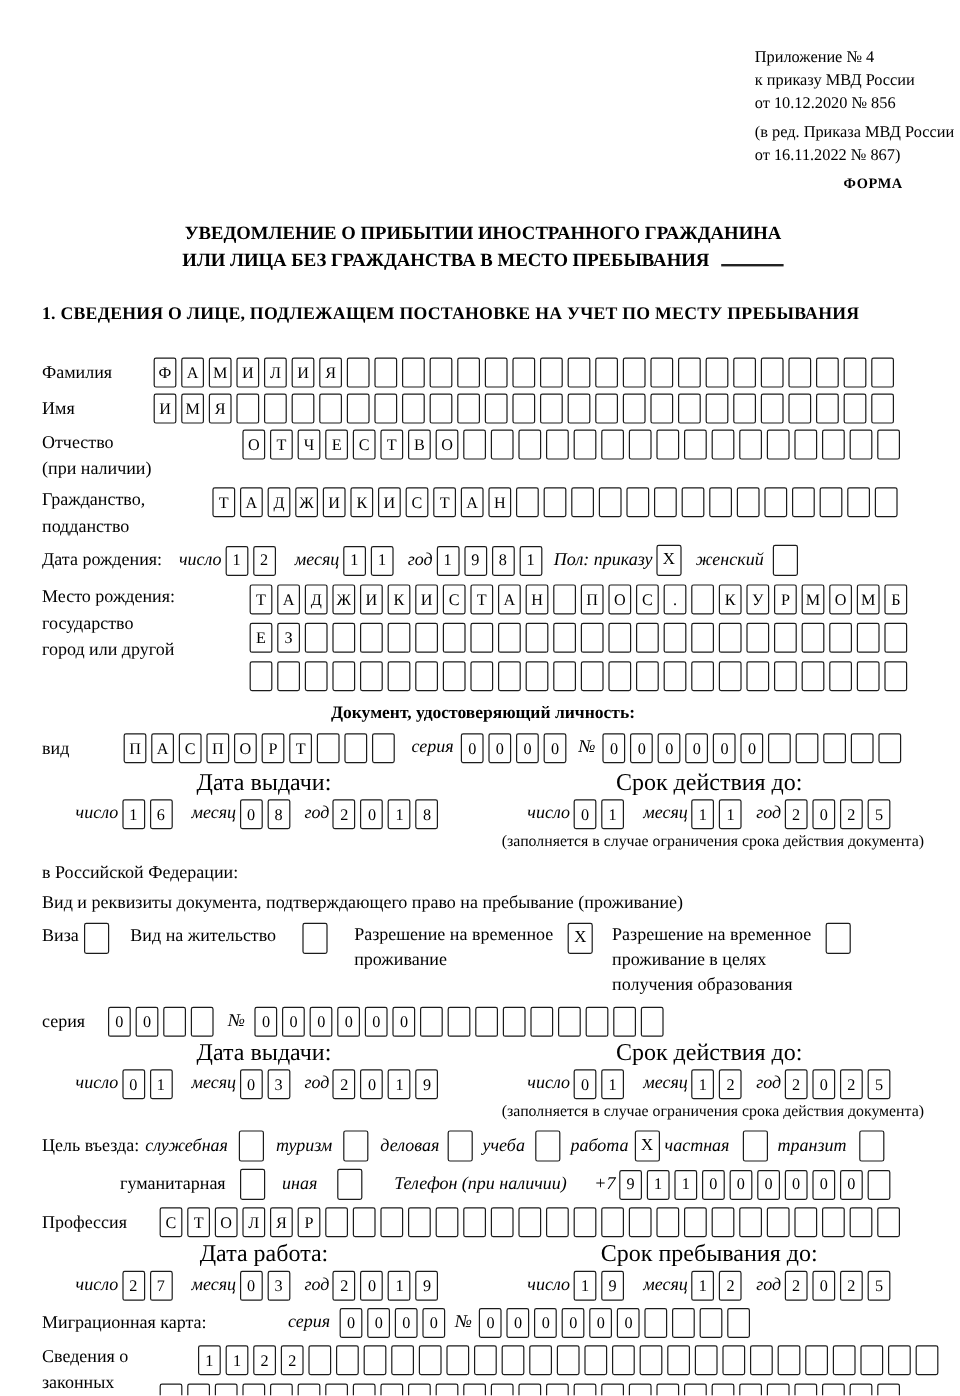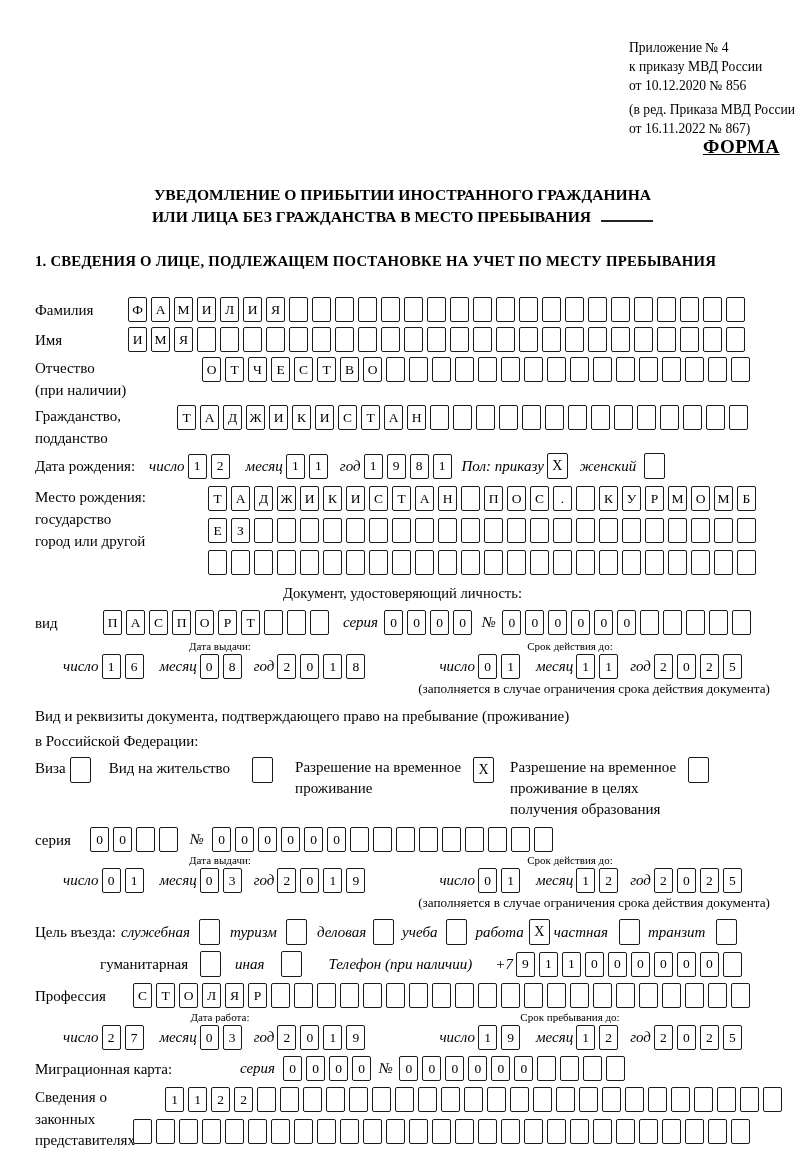--- a/index.html
+++ b/index.html
@@ -1,38 +1,38 @@
 <!DOCTYPE html>
 <html><head>
 <meta charset="utf-8">
 <style>
   html,body{margin:0;padding:0;background:#fff;}
   .page{position:relative;width:800px;height:1163px;background:#fff;color:#000;
         font-family:"Liberation Serif","DejaVu Serif",serif;font-size:15px;
         box-sizing:border-box;padding:34px 30px 0 35px;overflow:hidden;}
   .hdr{position:absolute;left:629px;top:38px;font-size:13.6px;line-height:19px;white-space:nowrap;}
   .hdr .gap{margin-top:5px;}
-  .forma{position:absolute;left:703px;top:136px;font-weight:bold;font-size:19px;letter-spacing:.5px;text-decoration:underline;}
+  .forma{position:absolute;left:703px;top:146px;font-weight:bold;font-size:12px;letter-spacing:.5px;}
   .title{margin-top:150px;text-align:center;font-weight:bold;font-size:15.6px;line-height:22px;}
   .uline{display:inline-block;width:52px;border-bottom:2px solid #222;height:14px;margin-left:10px;}
   .sec{margin-top:25px;font-weight:bold;font-size:14.8px;letter-spacing:.2px;}
   .body{margin-top:27px;}
   .r{display:flex;align-items:center;margin-bottom:5px;}
   .rt{display:flex;align-items:flex-start;margin-bottom:4px;}
   .lbl{flex:none;line-height:22px;}
   .bx{display:flex;flex:none;}
   .cb{display:inline-flex;flex:none;align-items:center;justify-content:center;
       width:19px;height:25px;box-sizing:border-box;border:1.7px solid #1b1b1b;border-radius:2px;
       margin-right:4px;font-size:13.5px;font-family:"Liberation Serif",serif;background:#fff;}
   .ck{width:21px;height:26px;font-size:14px;margin:0;}
   .mb7 .bx{margin-bottom:7px;}
-  .center-b{text-align:center;font-weight:normal;font-size:14.6px;margin:3px 0 8px 0;}
+  .center-b{text-align:center;font-weight:bold;font-size:14.6px;margin:3px 0 8px 0;}
   .dl{margin:0 3px 0 12px;font-style:italic;}
   .dl:first-child{margin-left:0;}
-  .dhead{display:flex;font-size:11px;margin-bottom:2px;}
+  .dhead{display:flex;font-size:20px;margin-bottom:2px;gap:21px;}
   .dh1{width:370px;text-align:center;font-weight:normal;}
   .dh2{width:330px;text-align:center;}
   .note{font-size:13.2px;text-align:right;margin:2px 0 8px 0;}
   .spacer{width:58px;flex:none;}
   .optlbl{text-align:left;line-height:21px;}
   .opt{display:flex;align-items:flex-start;}
   .txtline{line-height:23px;margin-bottom:2px;}
 </style>
 </head>
 <body>
@@ -378,22 +378,22 @@
       <span class="dl" style="margin-left:8px">год</span>
       <div class="bx">
           <span class="cb">2</span>
           <span class="cb">0</span>
           <span class="cb">2</span>
           <span class="cb">5</span>
         </div>
     </div>
     <div class="note">(заполняется в случае ограничения срока действия документа)</div>
 
+    <div class="txtline">в Российской Федерации:</div>
     <div class="txtline">Вид и реквизиты документа, подтверждающего право на пребывание (проживание)</div>
-    <div class="txtline">в Российской Федерации:</div>
 
     <div class="rt" style="margin-top:4px;margin-bottom:7px">
       <span class="lbl">Виза</span>
       <span class="cb ck" style="margin-left:4px"></span>
       <span class="lbl" style="margin-left:18px">Вид на жительство</span>
       <span class="cb ck" style="margin-left:22px"></span>
       <div class="opt" style="margin-left:22px">
         <div class="optlbl">
           <div>Разрешение на временное</div>
           <div>проживание</div>

